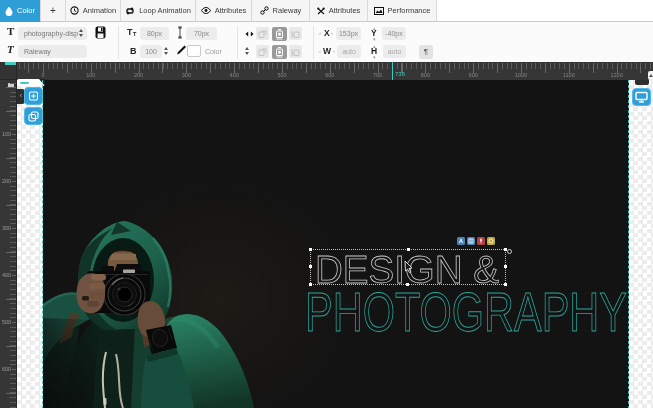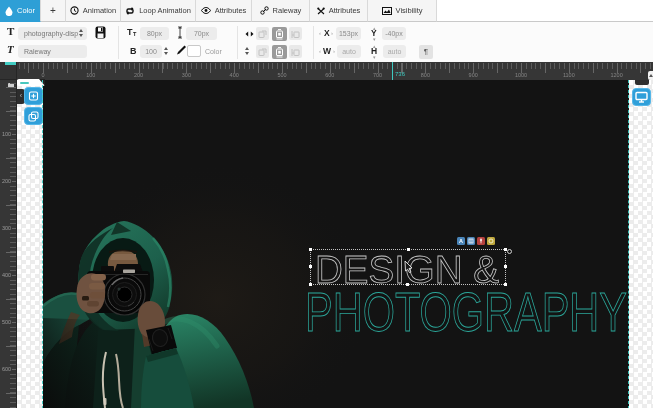--- a/index.html
+++ b/index.html
@@ -262,21 +262,21 @@
           <circle cx="1.3" cy="1.5" r="1.1" fill="#111"></circle>
           <circle cx="6.7" cy="1.5" r="1.1" fill="#111"></circle>
         </svg>
         <span>Attributes</span>
       </div>
       <div class="tab" style="width:69px">
         <svg width="10" height="8" viewBox="0 0 10 8">
           <rect x="0.5" y="0.5" width="9" height="7" fill="none" stroke="#111" stroke-width="1"></rect>
           <path d="M1.5,6 L3.5,3.5 L5,5 L7,2.5 L8.5,6 Z" fill="#111"></path>
         </svg>
-        <span>Visibility</span>
+        <span>Performance</span>
       </div>
       <div class="tab rest"></div>
     </div>
 
   <div id="props">
       <div class="lab" style="left:7px;top:3px;font-size:11px;font-family:Liberation Serif,serif">T</div>
       <div class="sel" style="left:18px;top:5px;width:69px">photography-disp</div>
       <div class="stepper" style="left:79px;top:7px"></div>
       <svg style="position:absolute;left:95px;top:4px" width="11" height="13" viewBox="0 0 11 13">
         <rect x="0.5" y="0.5" width="10" height="12" rx="2" fill="#111"></rect>

